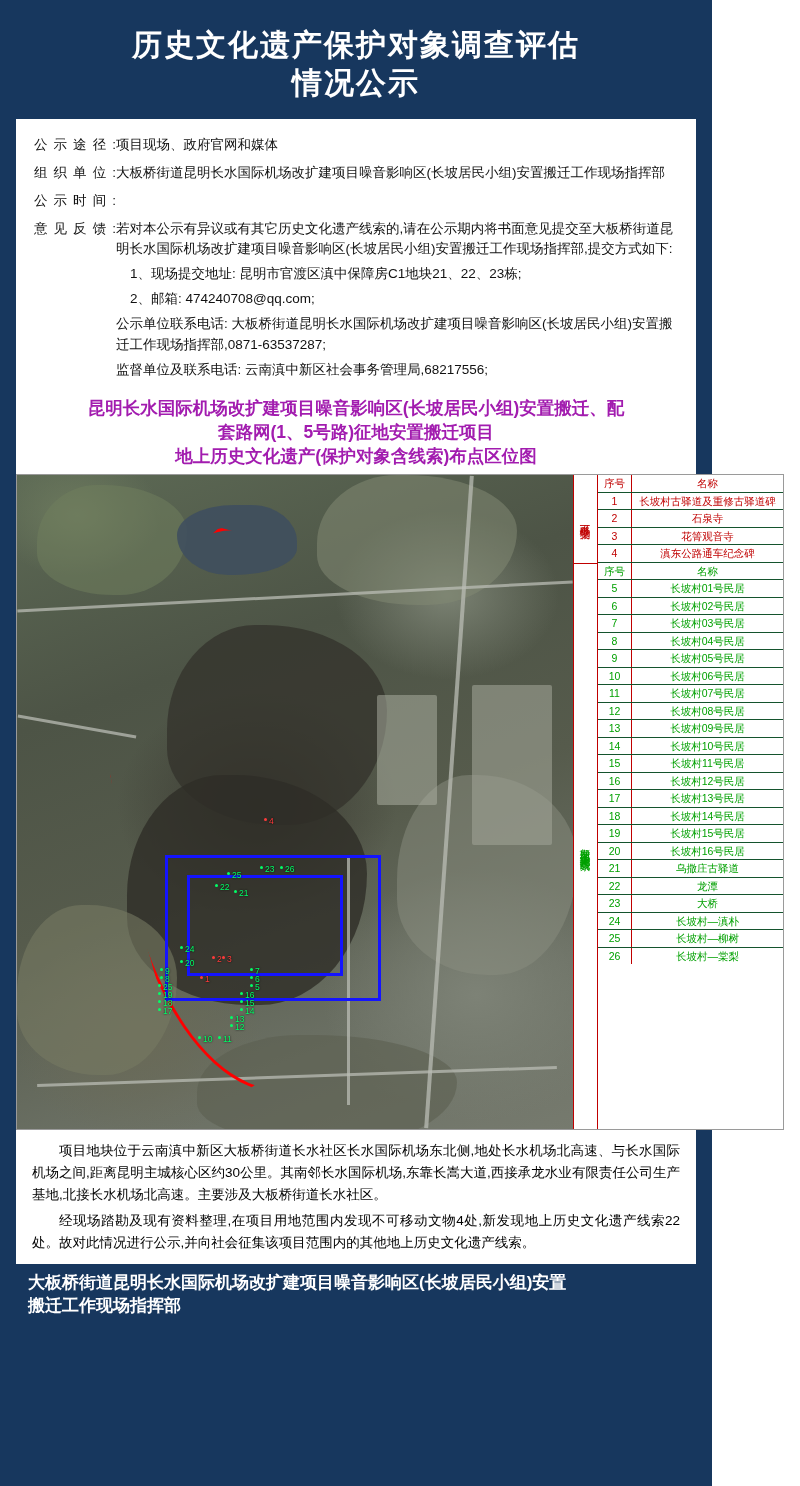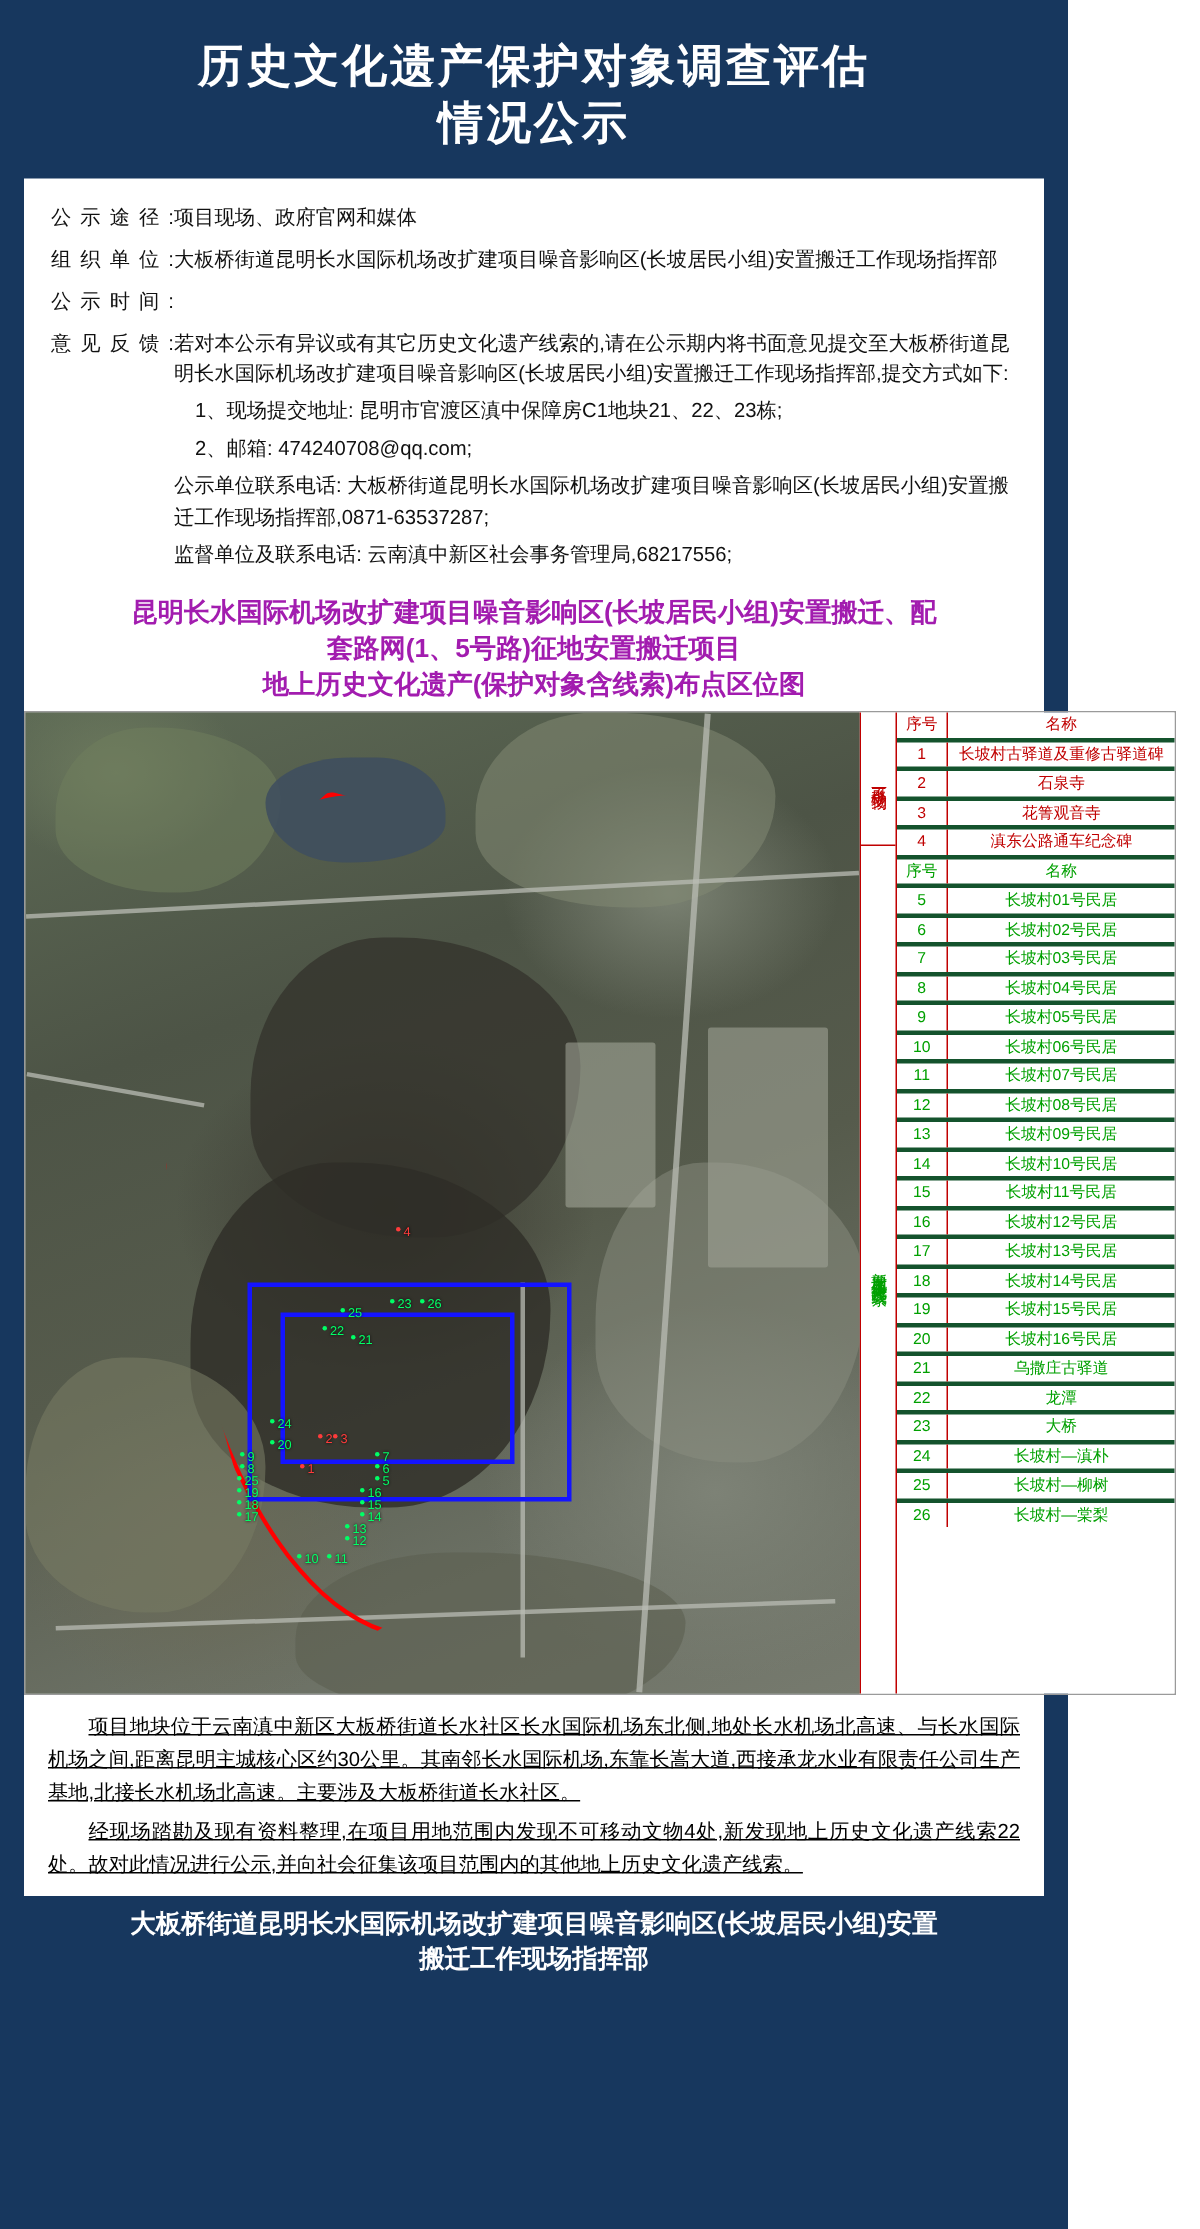--- a/index.html
+++ b/index.html
@@ -123,21 +123,21 @@
   }
   .cat-cell.red { color: #c00000; }
   .cat-cell.green { color: #00a000; border-top: 1px solid #c00000; }
   .rows-col {
     flex: 1 1 auto;
     display: flex;
     flex-direction: column;
   }
   .lrow {
     display: flex;
-    border-bottom: 3px solid #14532d;
+    border-bottom: 1px solid #14532d;
     box-sizing: border-box;
     font-size: 10.5px;
     line-height: 1;
     align-items: center;
   }
   .lrow:last-child { border-bottom: none; }
   .lrow .c-no {
     width: 34px;
     flex: 0 0 34px;
     text-align: center;
@@ -157,25 +157,24 @@
   .desc {
     padding: 10px 16px 6px 16px;
     font-size: 13.5px;
     line-height: 1.62;
     color: #000;
     text-align: justify;
   }
   .desc p {
     margin: 0 0 4px 0;
     text-indent: 2em;
-    text-decoration: underline;
   }
   .footer {
     color: #ffffff;
-    text-align: center;
+    text-align: left;
     font-size: 17px;
     font-weight: bold;
     line-height: 1.35;
     padding: 8px 12px 4px 12px;
   }
   
   .terrain {
     position: absolute;
     inset: 0;
     background:

